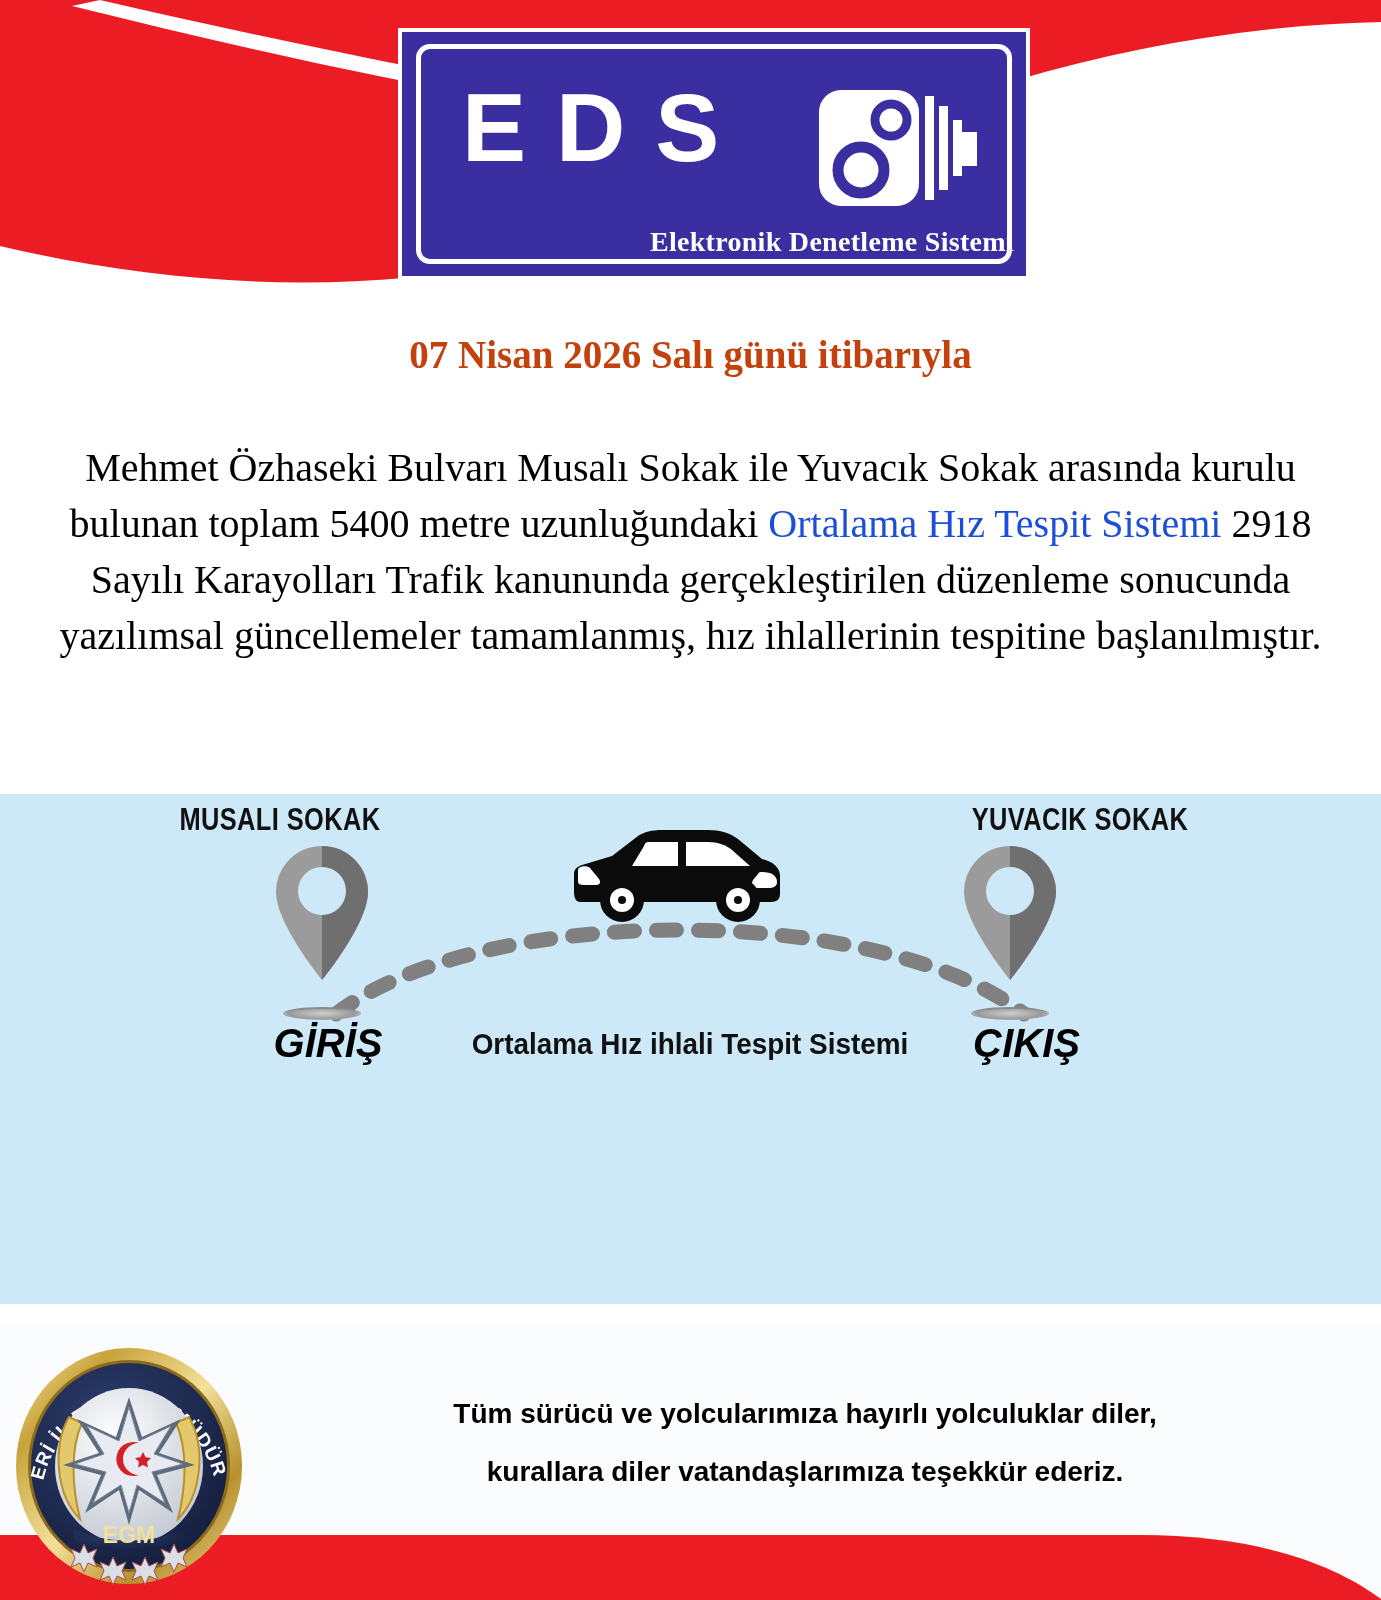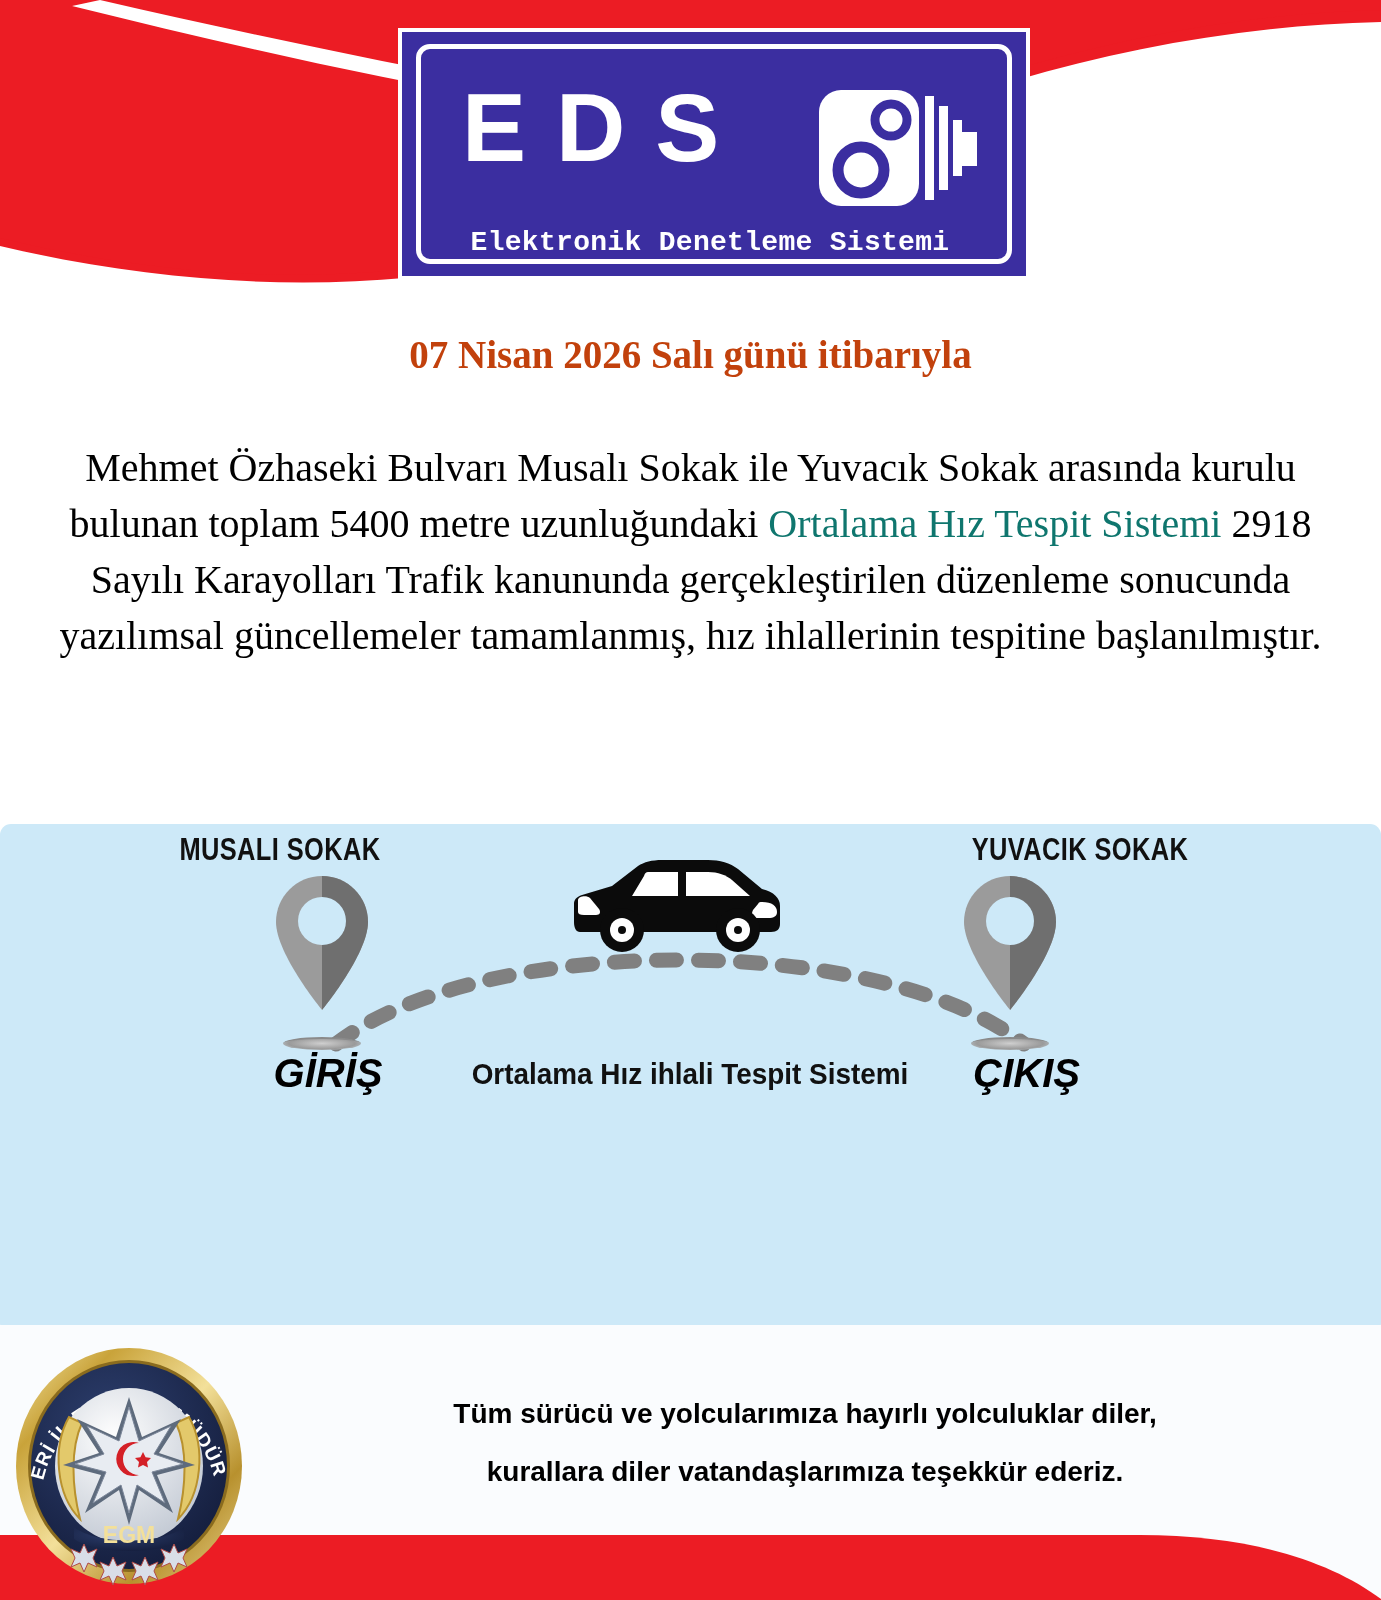--- a/index.html
+++ b/index.html
@@ -58,24 +58,24 @@
     top: 48px;
     font-family: "Liberation Sans", sans-serif;
     font-weight: bold;
     font-size: 96px;
     letter-spacing: 30px;
     color: #ffffff;
     line-height: 1;
   }
   .eds-sub {
     position: absolute;
-    left: 0; right: 8px;
+    left: 0; right: 16px;
     bottom: 22px;
-    text-align: center;
-    font-family: Liberation Mono, monospace;
+    text-align: right;
+    font-family: Liberation Serif, serif;
     font-weight: bold;
     font-size: 28px;
     color: #ffffff;
     letter-spacing: 0.3px;
   }
   .eds-cam {
     position: absolute;
     left: 415px;
     top: 56px;
     width: 160px;
@@ -97,31 +97,30 @@
     position: absolute;
     left: 28px;
     top: 440px;
     width: 1325px;
     text-align: center;
     font-family: "Liberation Serif", serif;
     font-size: 40px;
     line-height: 56px;
     color: #000000;
   }
-  .hl-red { color: #0f766e; }
+  .hl-red { color: #1d4ed8; }
 
   
   .diagram {
     position: absolute;
     left: 0;
-    top: 824px;
+    top: 794px;
     width: 1381px;
     height: 510px;
     background: #cde9f8;
-    border-radius: 11px;
   }
   .street-label {
     position: absolute;
     font-family: "Liberation Sans", sans-serif;
     font-weight: bold;
     font-size: 31px;
     letter-spacing: 0.5px;
     color: #111111;
     transform: scaleX(0.82);
     transform-origin: center;

